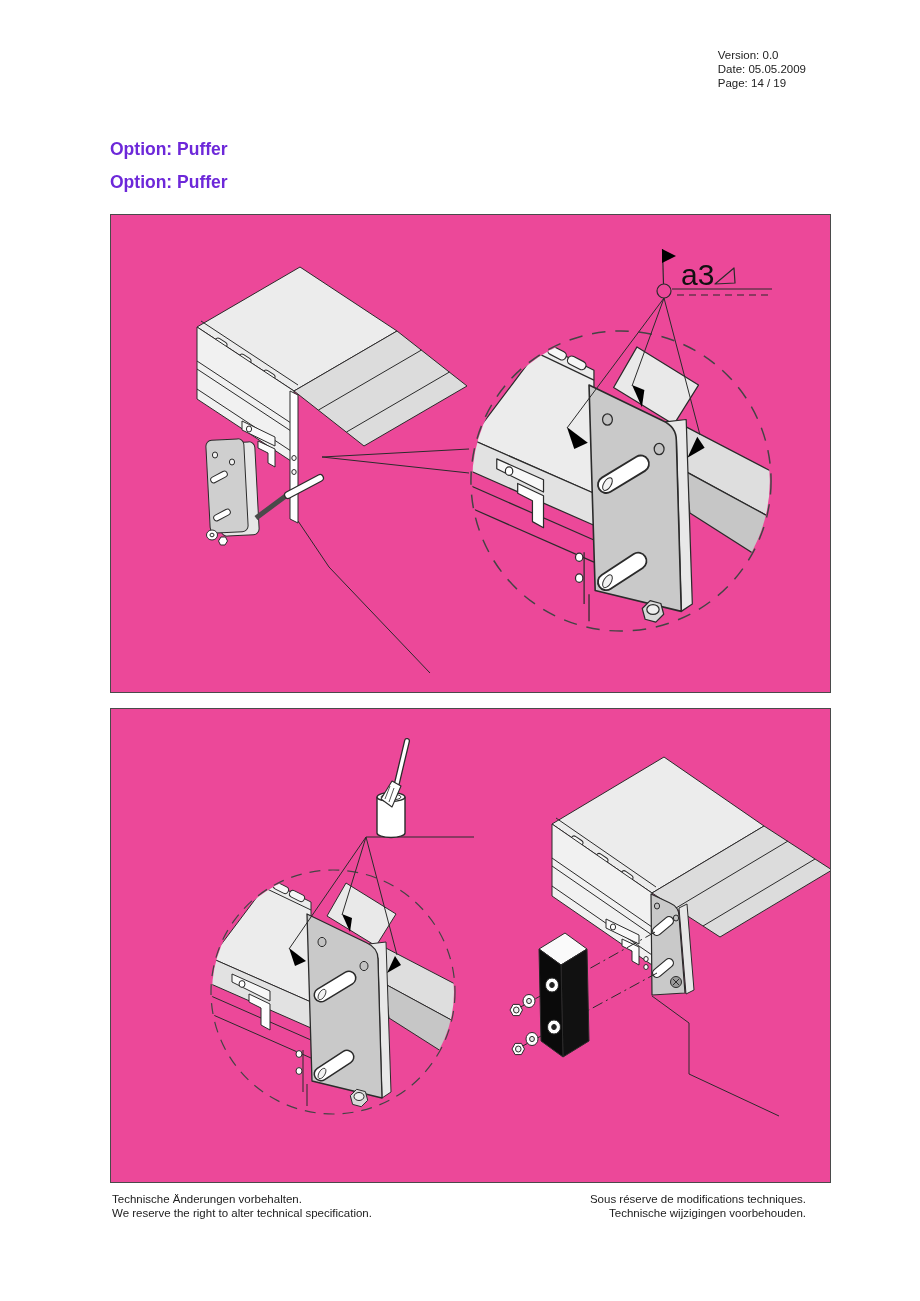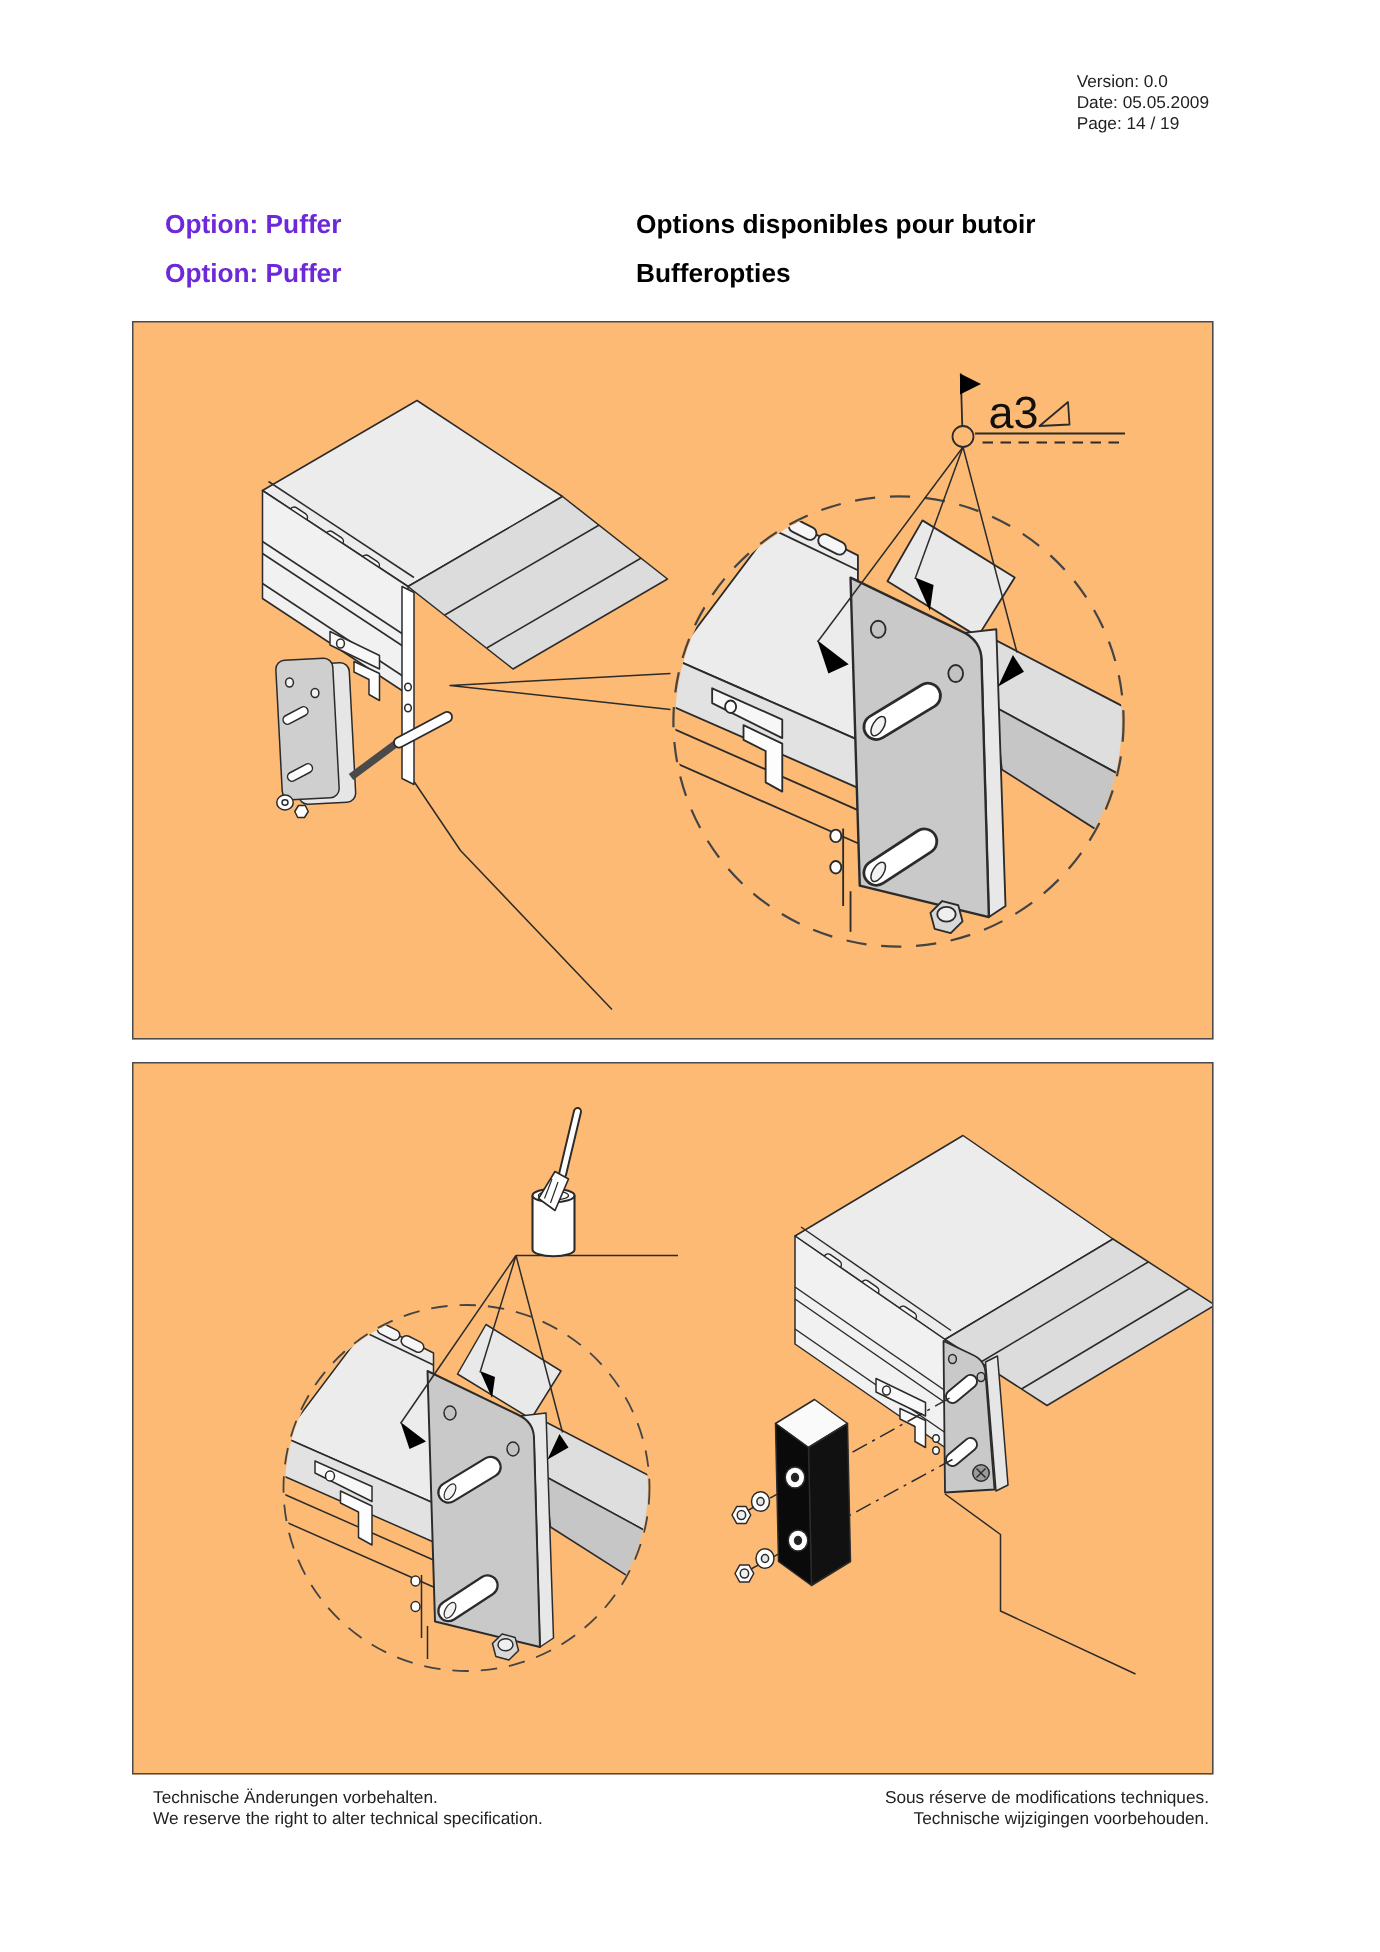--- a/index.html
+++ b/index.html
@@ -5,26 +5,26 @@
   html,body{margin:0;padding:0;background:#fff;}
   .page{position:relative;width:920px;height:1301px;background:#fff;overflow:hidden;
         font-family:"Liberation Sans", sans-serif;color:#1a1a1a;}
   .hdr-meta{position:absolute;top:48px;right:114px;
             font-size:11.5px;line-height:14px;color:#222;}
   .logo-wrap{position:absolute;left:335px;top:55px;width:250px;height:55px;}
   .titles-de-en{position:absolute;left:110px;top:133px;font-size:17.5px;font-weight:bold;
                 line-height:33px;color:#6d28d9;}
   .titles-fr-nl{position:absolute;left:424px;top:133px;font-size:17.5px;font-weight:bold;
                 line-height:33px;color:#000;}
-  .figbox{position:absolute;left:88px;width:719px;border:1.2px solid #4a4a4a;background:#fdba74;}
+  .figbox{position:absolute;left:110px;width:719px;border:1.2px solid #4a4a4a;background:#ec4899;}
   .figbox svg{display:block;}
   .box1{top:214px;height:477px;}
   .box2{top:708px;height:473px;}
   .ftr{position:absolute;top:1192px;font-size:11.5px;line-height:14px;color:#222;}
-  .ftr-left{left:102px;text-align:left;}
+  .ftr-left{left:112px;text-align:left;}
   .ftr-right{right:114px;text-align:right;margin-left:28px;}
   .a3-label{font-family:"Liberation Sans",sans-serif;font-size:30px;fill:#111;}
   .logo-text{font-family:"Liberation Sans",sans-serif;font-size:29px;font-style:italic;
              font-weight:bold;fill:#ffffff;letter-spacing:-1px;}
   .reg{font-family:"Liberation Sans",sans-serif;font-size:10px;fill:#ffffff;}
 </style>
 </head>
 <body>
 
 <div class="page">
@@ -32,24 +32,20 @@
 
   <div class="hdr-meta">
     <div>Version: 0.0</div>
     <div>Date: 05.05.2009</div>
     <div>Page: 14 / 19</div>
   </div>
 
   <div class="titles-de-en">
     <div>Option: Puffer</div>
     <div>Option: Puffer</div>
-  </div>
-  <div class="titles-fr-nl">
-    <div>Options disponibles pour butoir</div>
-    <div>Bufferopties</div>
   </div>
 
   <div class="figbox box1">
   <svg width="719" height="477" viewBox="0 0 719 477" stroke-linejoin="round">
     <defs>
       <clipPath id="dclip">
             <circle cx="0" cy="0" r="121"></circle>
           </clipPath>
 
       <g id="detailG" stroke="#2b2b2b" stroke-width="1" fill="none">

